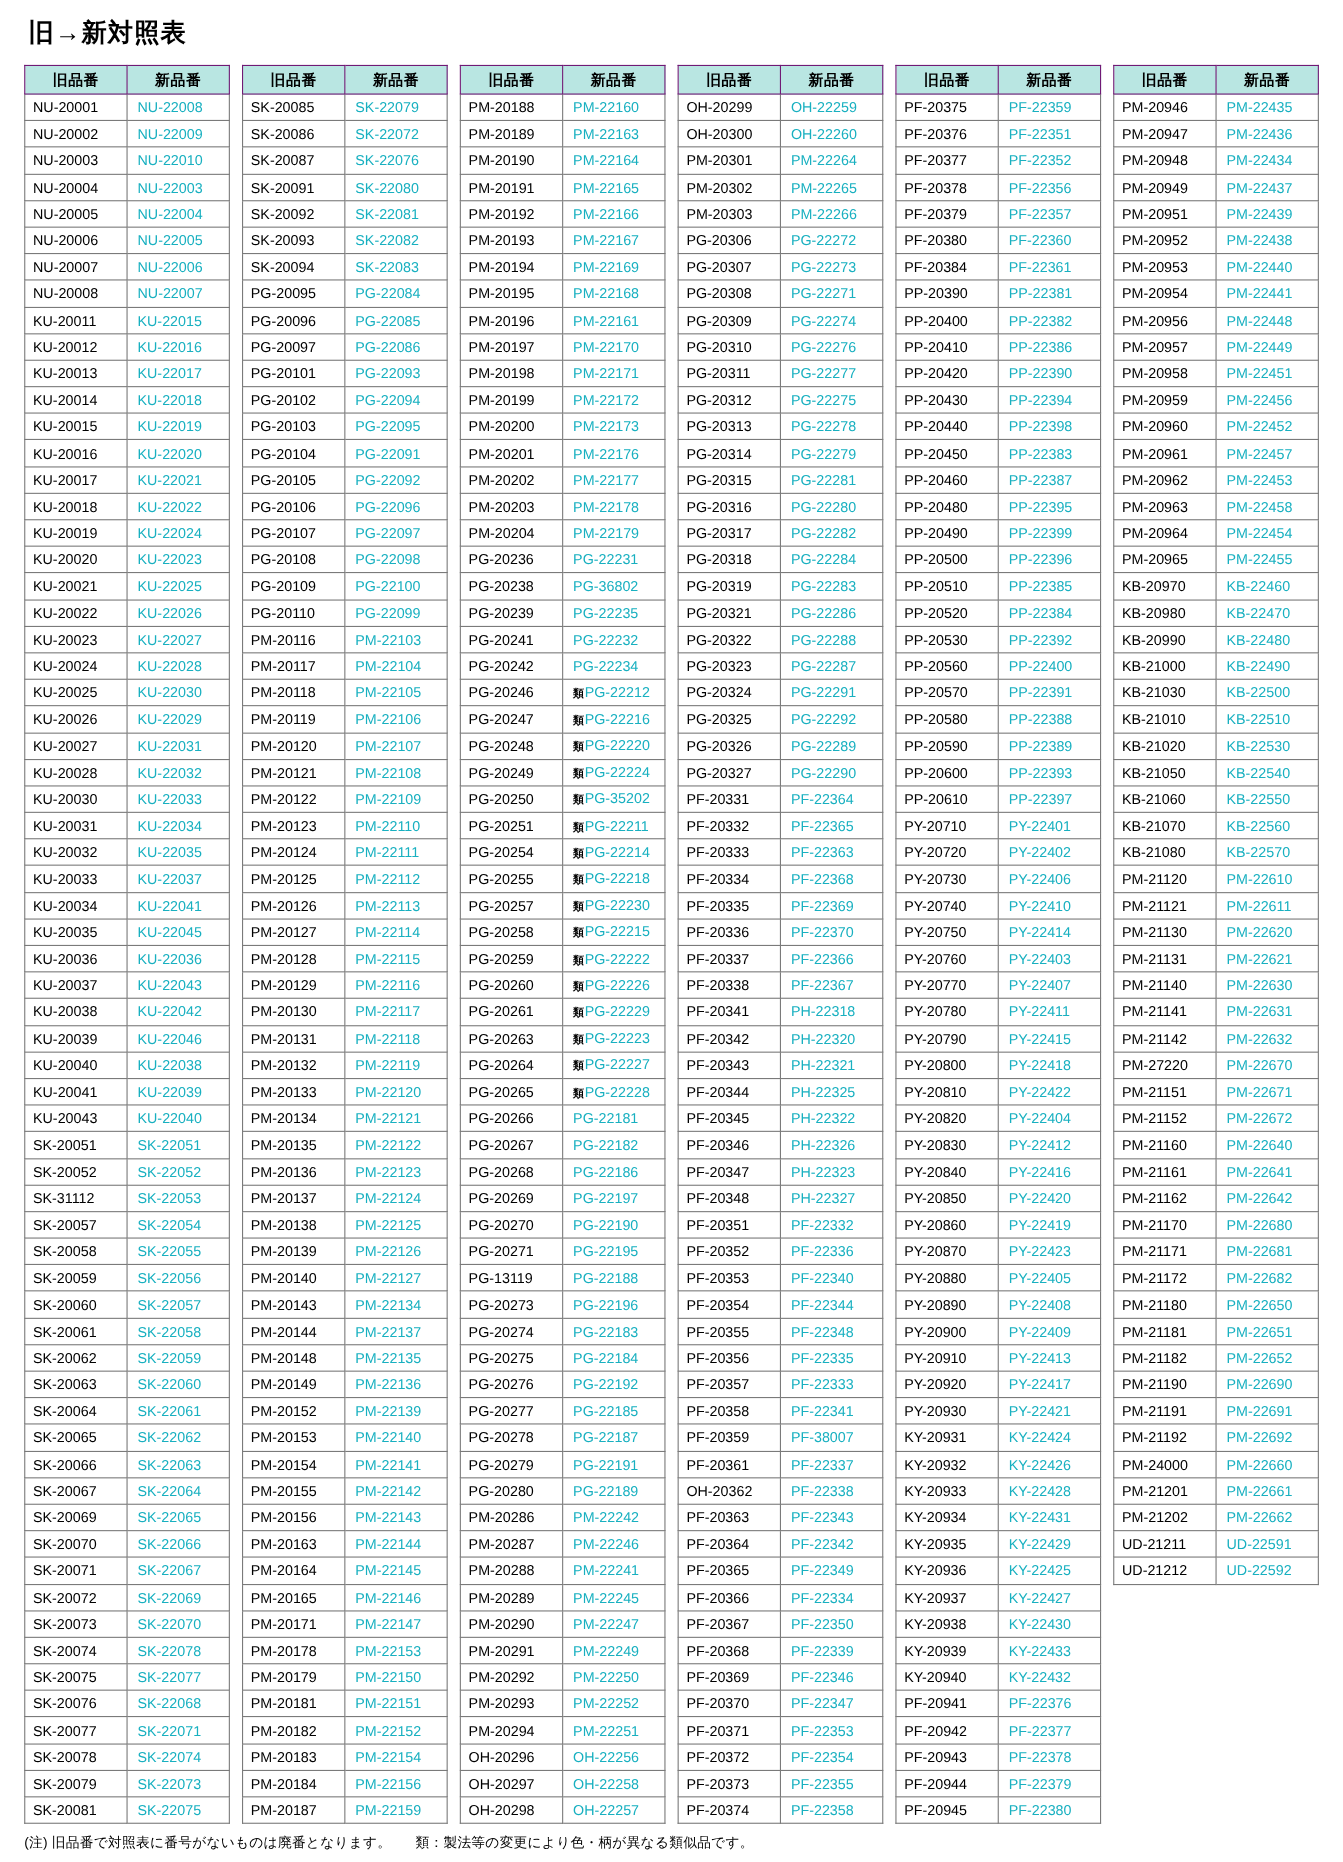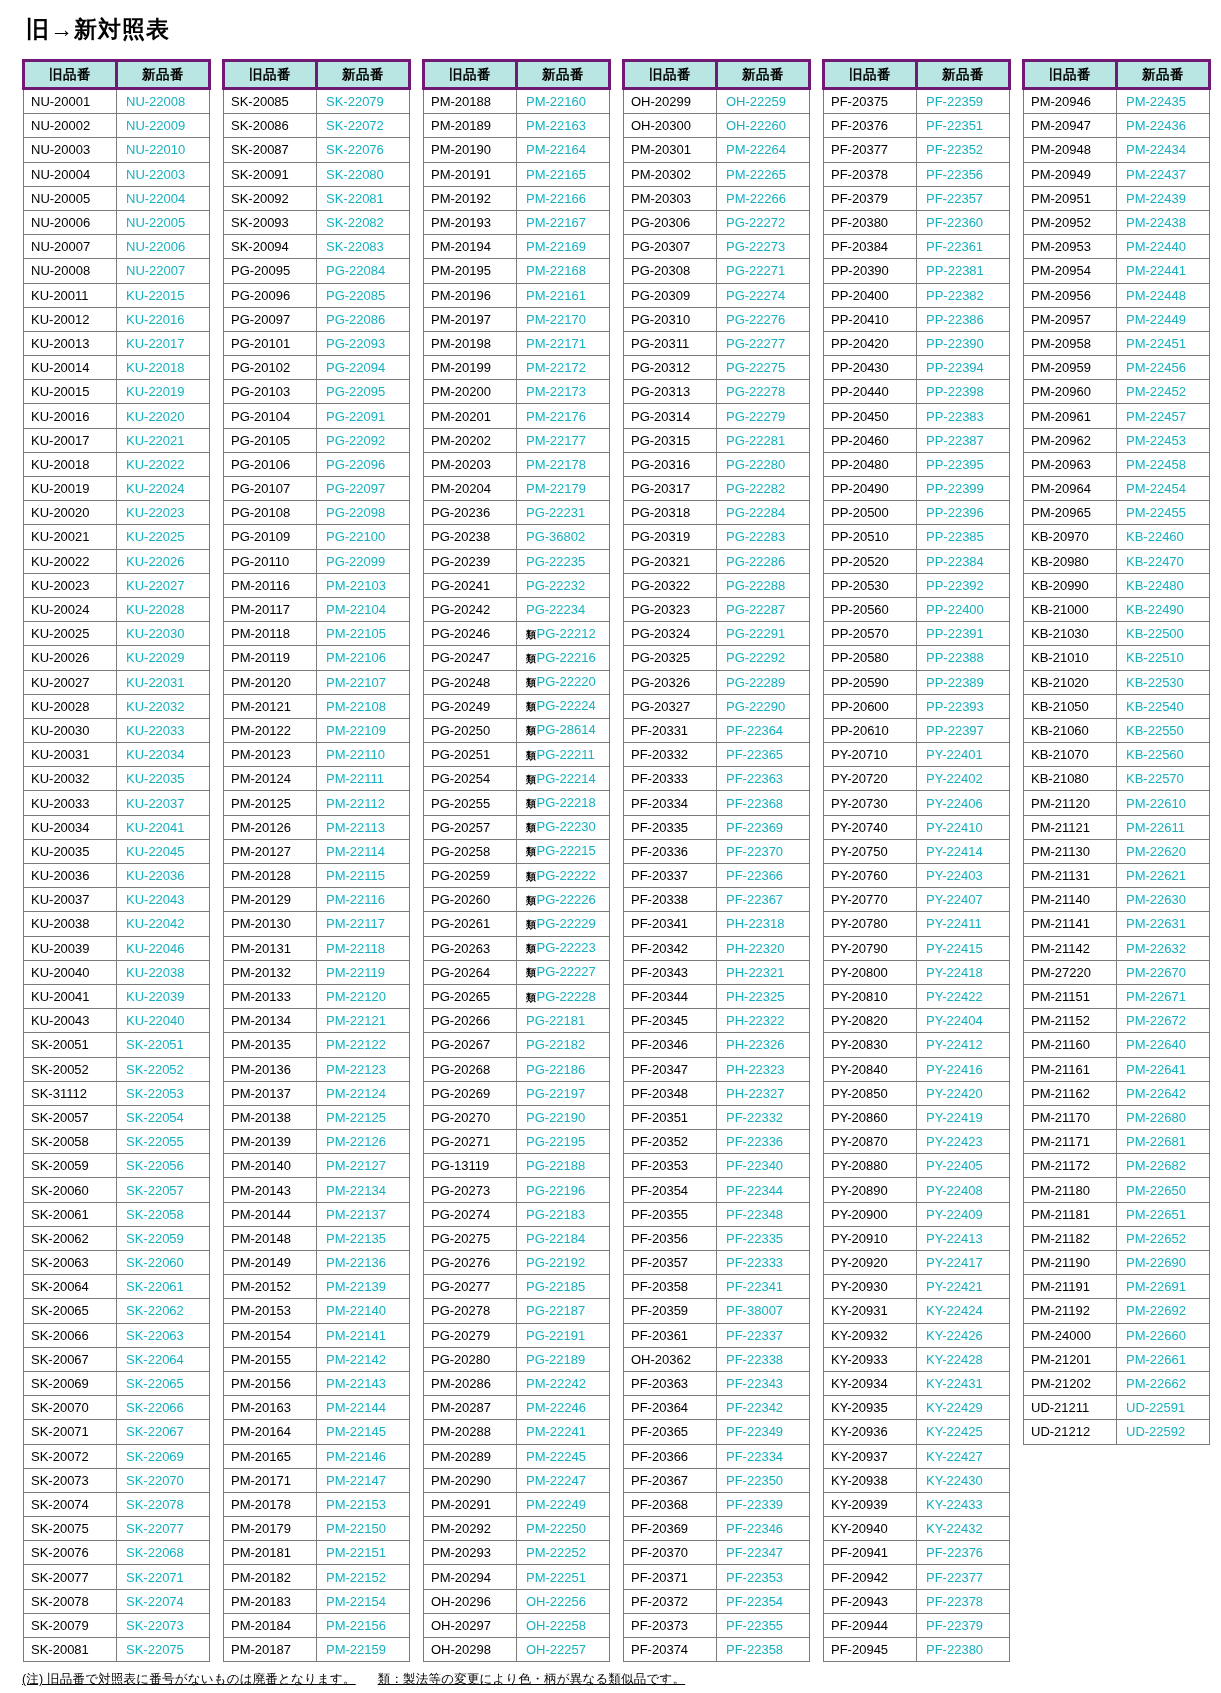--- a/index.html
+++ b/index.html
@@ -28,21 +28,21 @@
     gap:11px;
     align-items:flex-start;
   }
   table.conv{
     border-collapse:collapse;
     table-layout:fixed;
     width:186px;
   }
   table.conv th{
     background:#b9e6e2;
-    border:3px solid #701a75;
+    border:1px solid #701a75;
     font-size:13.5px;
     font-weight:bold;
     height:25px;
     text-align:center;
     padding:0;
     letter-spacing:0.5px;
   }
   table.conv td{
     border:1px solid #7a7a7a;
     height:23.2px;
@@ -59,21 +59,20 @@
     font-weight:bold;
     margin-right:1px;
     letter-spacing:-0.5px;
   }
   table.conv col.c-old{width:93px;}
   table.conv col.c-new{width:93px;}
   .note{
     margin-top:9px;
     font-size:12.5px;
     letter-spacing:0.2px;
-    text-decoration:underline;
   }
   .note .sp{display:inline-block;width:22px;}
 </style>
 </head>
 <body>
 
 <div class="page">
 
   <h1 class="doc-title">旧→新対照表</h1>
 
@@ -737,21 +736,21 @@
           <tr>
             <td class="old">PG-20248</td>
             <td class="new"><span class="rui">類</span><span>PG-22220</span></td>
           </tr>
           <tr>
             <td class="old">PG-20249</td>
             <td class="new"><span class="rui">類</span><span>PG-22224</span></td>
           </tr>
           <tr>
             <td class="old">PG-20250</td>
-            <td class="new"><span class="rui">類</span><span>PG-28614</span></td>
+            <td class="new"><span class="rui">類</span><span>PG-35202</span></td>
           </tr>
           <tr>
             <td class="old">PG-20251</td>
             <td class="new"><span class="rui">類</span><span>PG-22211</span></td>
           </tr>
           <tr>
             <td class="old">PG-20254</td>
             <td class="new"><span class="rui">類</span><span>PG-22214</span></td>
           </tr>
           <tr>

